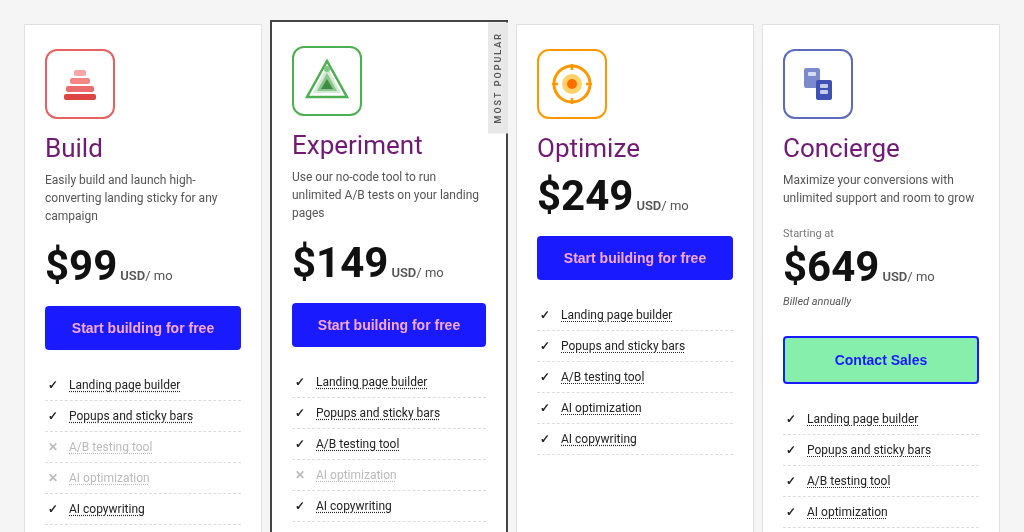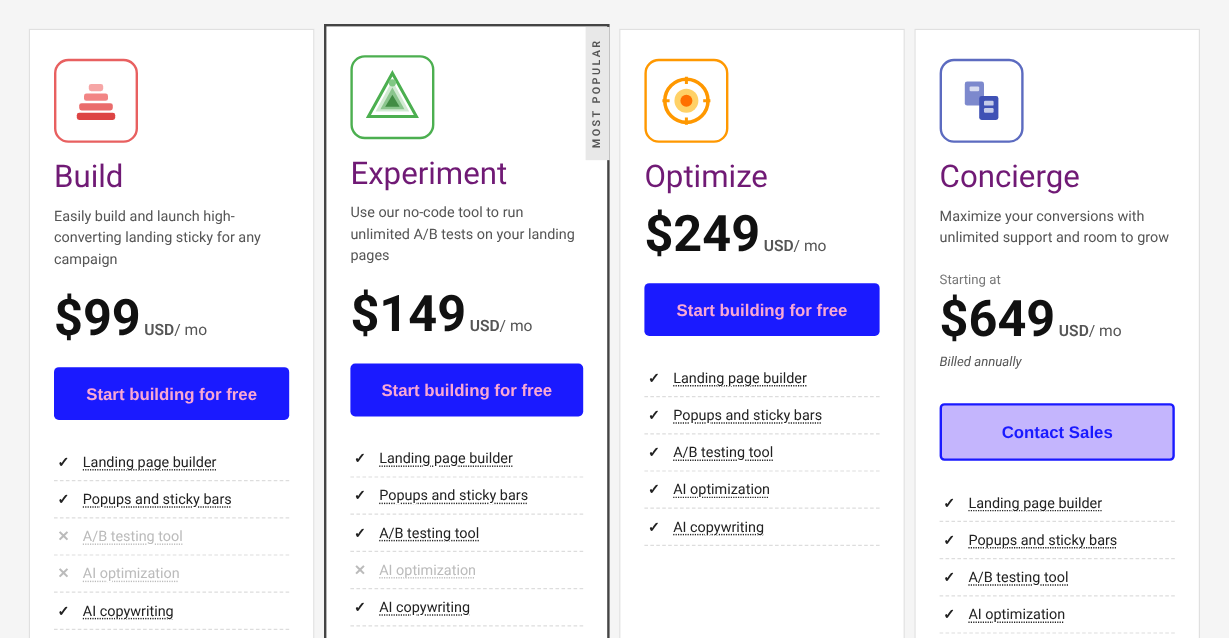--- a/index.html
+++ b/index.html
@@ -114,21 +114,21 @@
       color: #f9a8d4;
       border: none;
       border-radius: 4px;
       font-size: 14px;
       font-weight: 700;
       cursor: pointer;
       margin-bottom: 20px;
       margin-top: 12px;
     }
     .cta-button.outline {
-      background: #c4b5fd;
+      background: #86efac;
       color: #1a1aff;
       border: 2px solid #1a1aff;
     }
     .features-list {
       list-style: none;
     }
     .feature-item {
       display: flex;
       align-items: center;
       padding: 7px 0;

